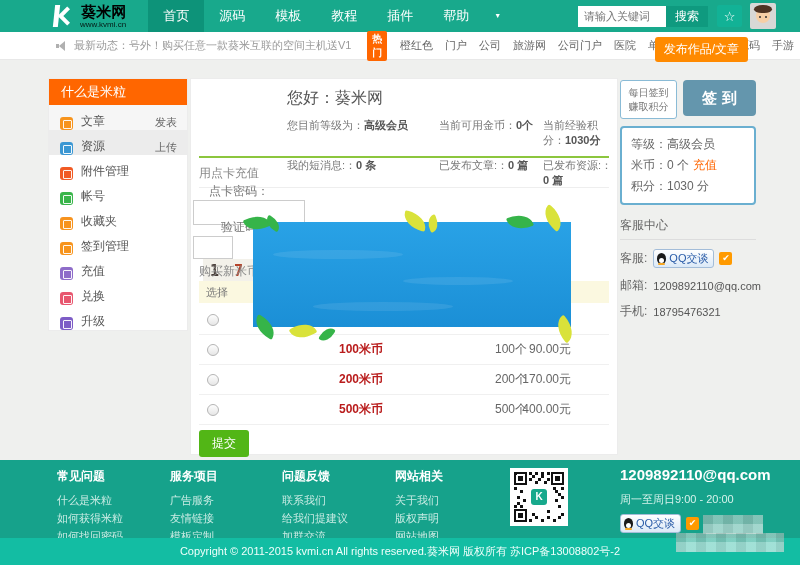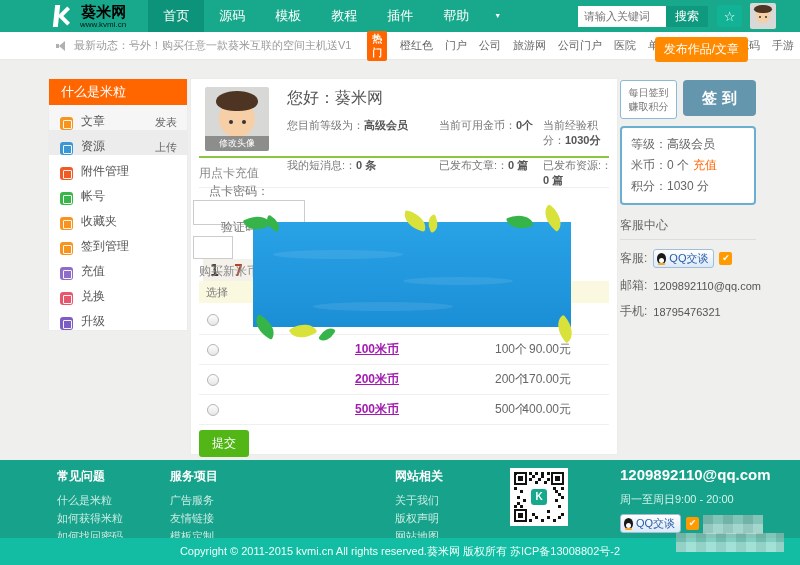--- a/index.html
+++ b/index.html
@@ -72,21 +72,21 @@
 .fr1{top:104px;}
 .fr2{top:140px;}
 .form-label{width:78px;text-align:right;font-size:12px;color:#777;flex:none;}
 .pc-input{width:112px;height:25px;border:1px solid #ccc;margin-left:2px;padding:0 5px;font-size:12px;}
 .cap-input{width:40px;height:23px;border:1px solid #ccc;margin-left:2px;padding:0 4px;font-size:12px;}
 .captcha{margin-left:12px;height:24px;background:#f3f1ea;padding:0 7px;font-size:15px;font-weight:bold;letter-spacing:3px;line-height:24px;font-family:"DejaVu Sans Mono",monospace;}
 .buy-header{position:absolute;left:8px;right:8px;top:202px;height:22px;background:#fbf8e0;line-height:22px;font-size:11px;color:#777;padding-left:7px;}
 .buy-row{position:absolute;left:8px;right:8px;height:30px;border-bottom:1px solid #f0f0f0;display:flex;align-items:center;font-size:12px;}
 .br0{top:226px;}.br1{top:256px;}.br2{top:286px;}.br3{top:316px;}
 .radio{width:12px;height:12px;border:1px solid #b5b5b5;border-radius:50%;background:linear-gradient(#fdfdfd,#e6e6e6);margin-left:8px;cursor:pointer;flex:none;}
-.buy-name{position:absolute;left:156px;font-weight:bold;color:#a21caf;text-decoration:underline;}
+.buy-name{position:absolute;left:140px;font-weight:bold;color:#b91c1c;}
 .buy-qty{position:absolute;left:296px;color:#666;}
 .buy-price{position:absolute;right:38px;color:#666;}
 .submit-btn{position:absolute;left:8px;top:351px;background:#52b616;color:#fff;border:none;border-radius:3px;padding:5px 13px;font-size:12px;cursor:pointer;}
 
 
 .banner{position:absolute;left:253px;top:222px;width:318px;height:105px;z-index:8;}
 .banner-inner{position:absolute;left:0;top:0;width:100%;height:100%;background:linear-gradient(180deg,#29a2e6 0%,#1b8fd6 100%);overflow:hidden;}
 .streak{position:absolute;background:rgba(255,255,255,.09);border-radius:50%;}
 .leaf{position:absolute;width:24px;height:16px;background:#36b449;border-radius:2px 100% 2px 100%;z-index:9;}
 .leaf.y{background:#d9e23a;}
@@ -232,24 +232,20 @@
     <span class="side-icon" style="background-color: rgb(232, 86, 110);"></span>
     <span class="side-label">兑换</span>
   </div>
   <div class="side-item">
     <span class="side-icon" style="background-color: rgb(125, 92, 198);"></span>
     <span class="side-label">升级</span>
   </div>
 </div>
 
 <div class="main">
-  <div class="avatar-big face">
-    <span class="eyes"></span>
-    <span class="avatar-overlay">修改头像</span>
-  </div>
   <div class="greeting">您好：葵米网</div>
   <div class="stats">
     <span class="stat"><span>您目前等级为：</span><span class="v">高级会员</span></span>
     <span class="stat"><span>当前可用金币：</span><span class="v">0个</span></span>
     <span class="stat"><span>当前经验积分：</span><span class="v">1030分</span></span>
     <span class="stat"><span>我的短消息:：</span><span class="v">0 条</span></span>
     <span class="stat"><span>已发布文章:：</span><span class="v">0 篇</span></span>
     <span class="stat"><span>已发布资源:：</span><span class="v">0 篇</span></span>
   </div>
   <div class="divider"></div>
@@ -355,20 +351,26 @@
     <span class="flink">什么是米粒</span>
     <span class="flink">如何获得米粒</span>
     <span class="flink">如何找回密码</span>
   </div>
   <div class="fcol fc1">
     <div class="ftitle">服务项目</div>
     <span class="flink">广告服务</span>
     <span class="flink">友情链接</span>
     <span class="flink">模板定制</span>
   </div>
+  <div class="fcol fc2">
+    <div class="ftitle">问题反馈</div>
+    <span class="flink">联系我们</span>
+    <span class="flink">给我们提建议</span>
+    <span class="flink">加群交流</span>
+  </div>
   <div class="fcol fc3">
     <div class="ftitle">网站相关</div>
     <span class="flink">关于我们</span>
     <span class="flink">版权声明</span>
     <span class="flink">网站地图</span>
   </div>
   <div class="qr">
     <span class="qr-f qr-tl"></span>
       <span class="qr-f qr-tr"></span>
       <span class="qr-f qr-bl"></span>

